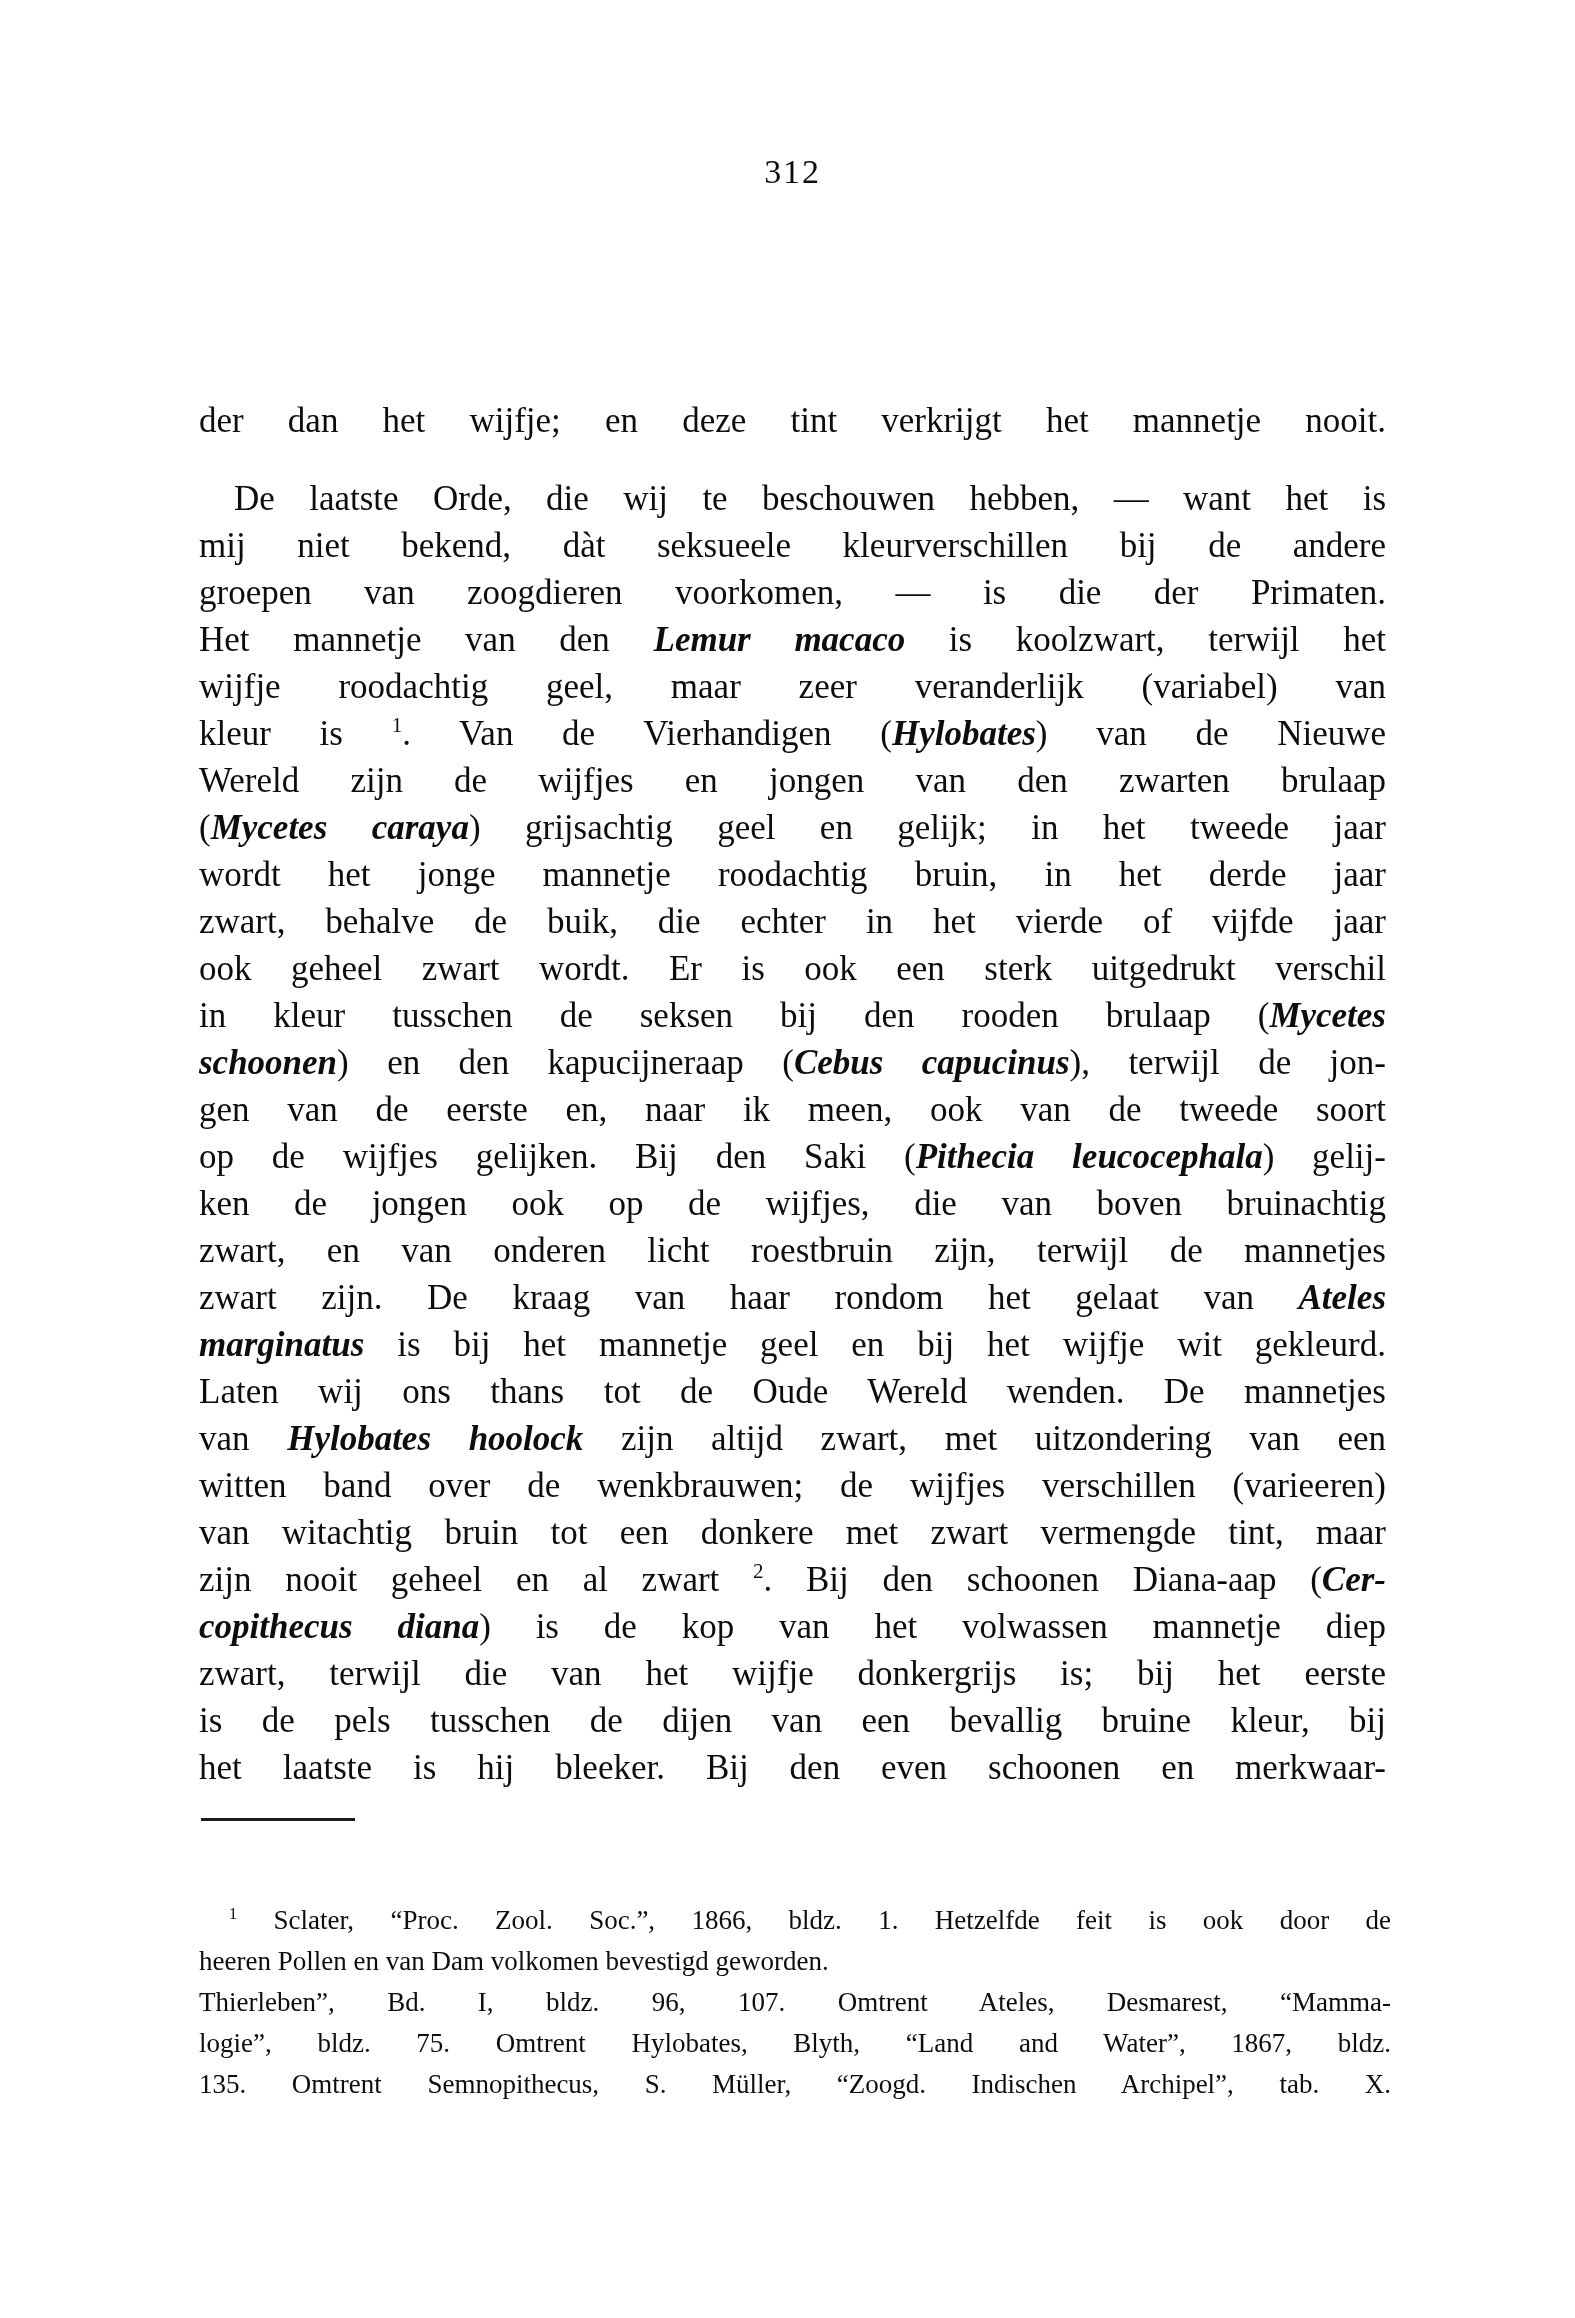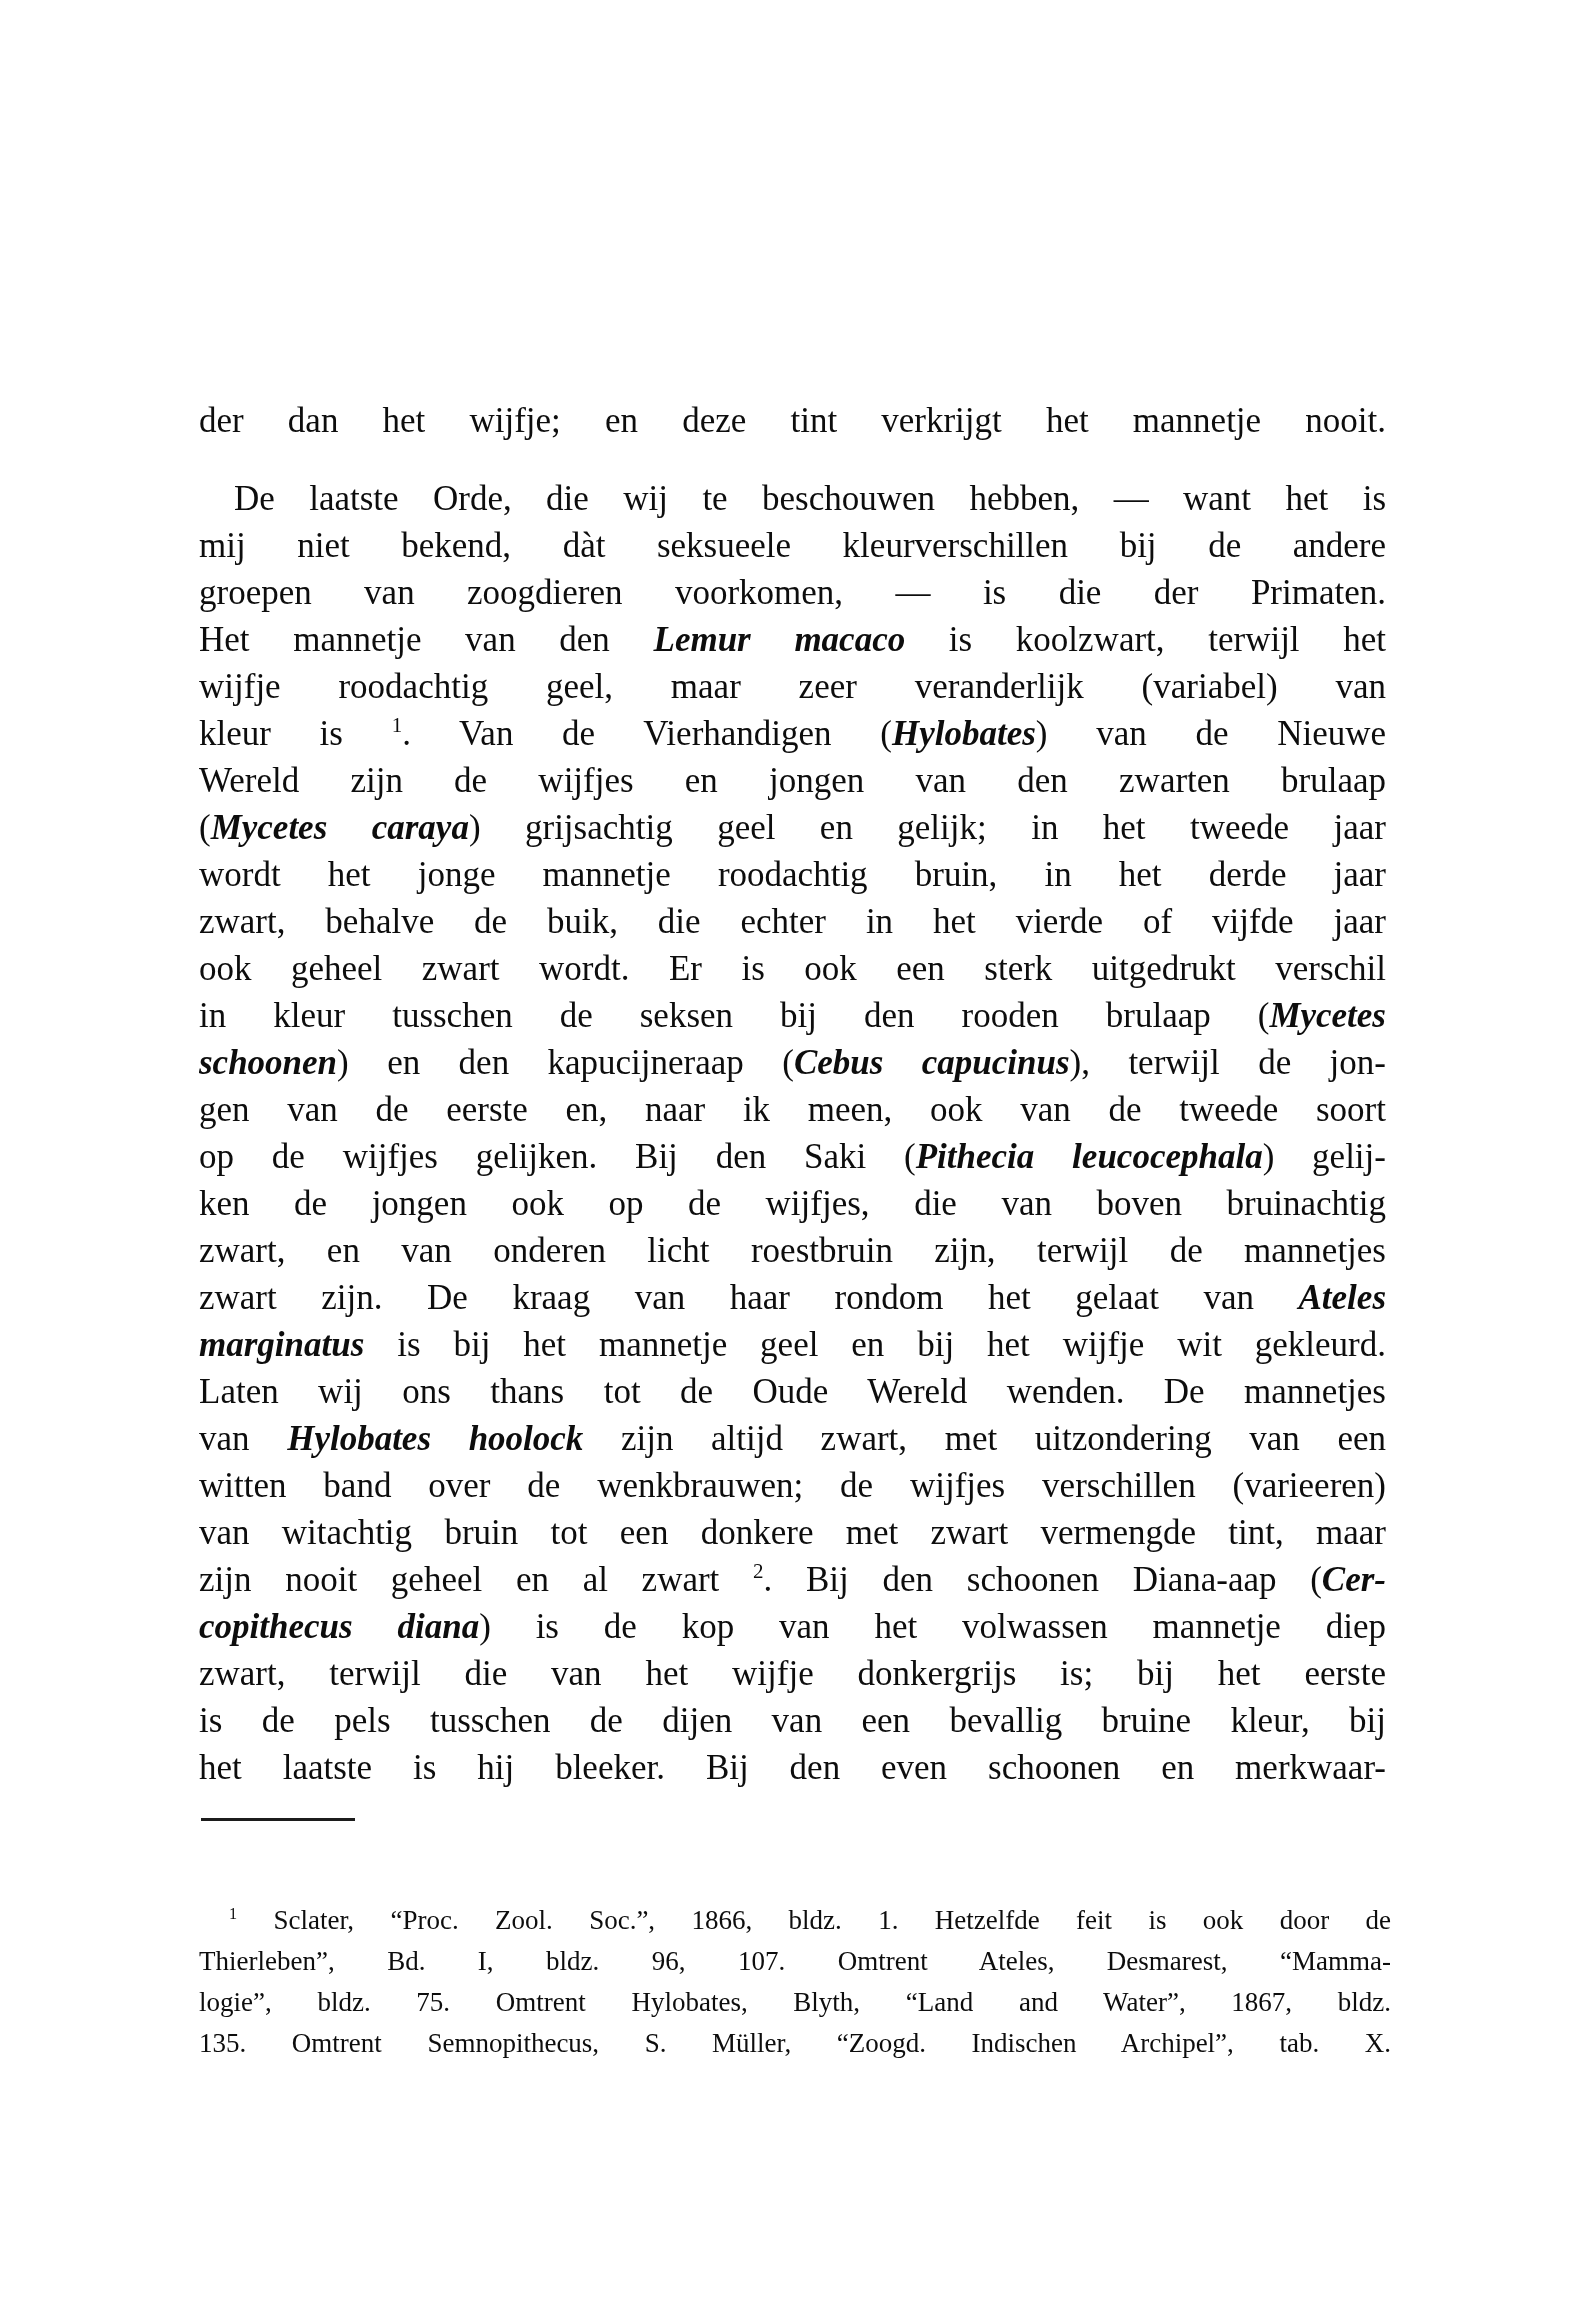--- a/index.html
+++ b/index.html
@@ -81,20 +81,21 @@
     height: 41px;
   }
   .footnotes .text-line.indent {
     text-indent: 30px;
   }
 </style>
 </head>
 <body>
 
 <div class="page">
+  <div class="page-number">312</div>
 
   <div class="body-text">
       <div class="text-line j"><span>der dan het wijfje; en deze tint verkrijgt het mannetje nooit.</span></div>
       <div class="text-line j indent"><span>De laatste Orde, die wij te beschouwen hebben, — want het is</span></div>
       <div class="text-line j"><span>mij niet bekend, dàt seksueele kleurverschillen bij de andere</span></div>
       <div class="text-line j"><span>groepen van zoogdieren voorkomen, — is die der Primaten.</span></div>
       <div class="text-line j"><span>Het mannetje van den </span><span class="it">Lemur macaco</span><span> is koolzwart, terwijl het</span></div>
       <div class="text-line j"><span>wijfje roodachtig geel, maar zeer veranderlijk (variabel) van</span></div>
       <div class="text-line j"><span>kleur is </span><sup>1</sup><span>. Van de Vierhandigen (</span><span class="it">Hylobates</span><span>) van de Nieuwe</span></div>
       <div class="text-line j"><span>Wereld zijn de wijfjes en jongen van den zwarten brulaap</span></div>
@@ -118,18 +119,19 @@
       <div class="text-line j"><span class="it">copithecus diana</span><span>) is de kop van het volwassen mannetje diep</span></div>
       <div class="text-line j"><span>zwart, terwijl die van het wijfje donkergrijs is; bij het eerste</span></div>
       <div class="text-line j"><span>is de pels tusschen de dijen van een bevallig bruine kleur, bij</span></div>
       <div class="text-line j"><span>het laatste is hij bleeker. Bij den even schoonen en merkwaar-</span></div>
     </div>
 
   <div class="footnote-divider"></div>
 
   <div class="footnotes">
       <div class="text-line j indent"><sup>1</sup><span> Sclater, “Proc. Zool. Soc.”, 1866, bldz. 1. Hetzelfde feit is ook door de</span></div>
+      <div class="text-line"><span>heeren Pollen en van Dam volkomen bevestigd geworden.</span></div>
       <div class="text-line j"><span>Thierleben”, Bd. I, bldz. 96, 107. Omtrent Ateles, Desmarest, “Mamma-</span></div>
       <div class="text-line j"><span>logie”, bldz. 75. Omtrent Hylobates, Blyth, “Land and Water”, 1867, bldz.</span></div>
       <div class="text-line j"><span>135. Omtrent Semnopithecus, S. Müller, “Zoogd. Indischen Archipel”, tab. X.</span></div>
     </div>
 </div>
 
 
 </body></html>

